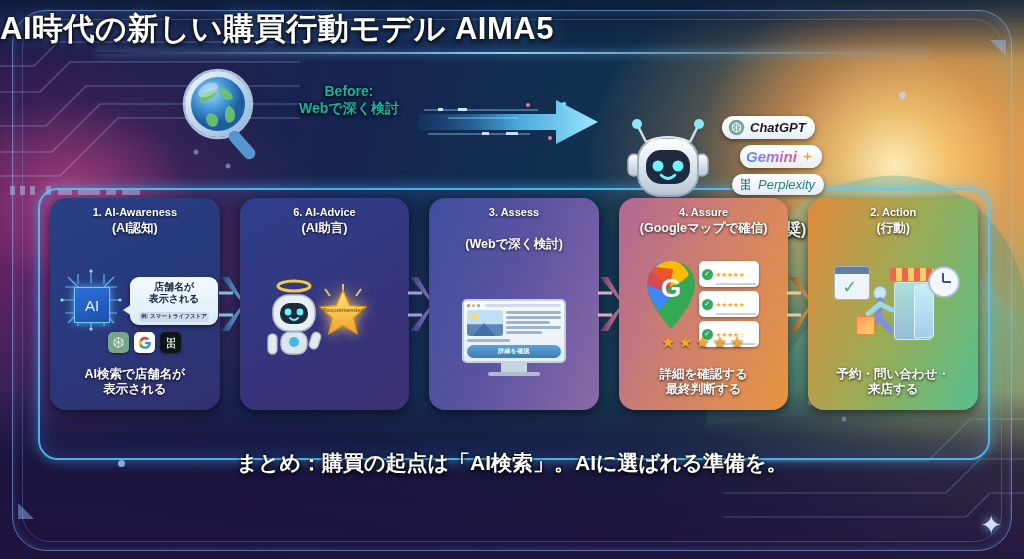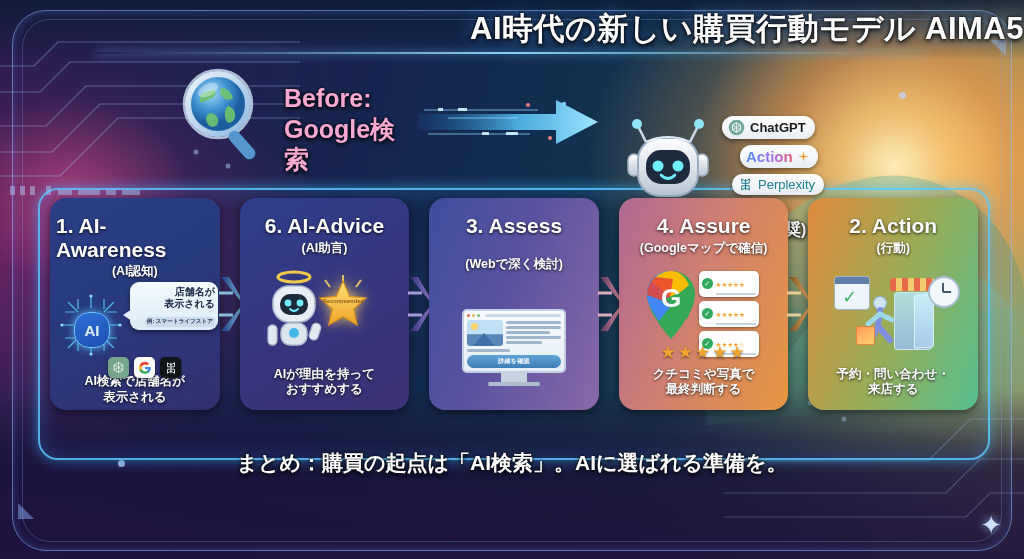--- a/index.html
+++ b/index.html
@@ -66,52 +66,52 @@
     border:1.2px solid rgba(130,170,240,.30);
     border-radius:28px;pointer-events:none;
   }
   .corner-tri{position:absolute;width:0;height:0;}
   .corner-tri.a{left:18px;bottom:40px;border-left:16px solid rgba(150,190,255,.45);border-top:16px solid transparent;}
   .corner-tri.b{right:18px;top:40px;border-right:16px solid rgba(150,190,255,.45);border-bottom:16px solid transparent;}
   .dot-node{position:absolute;width:7px;height:7px;border-radius:50%;background:rgba(190,215,255,.75);}
 
   
   .title-wrap{
-    position:absolute;left:0;top:8px;width:100%;text-align:right;z-index:6;
+    position:absolute;left:0;top:8px;width:100%;text-align:left;z-index:6;
   }
   .title{
     display:inline-block;
     font-size:31px;font-weight:bold;color:#ffffff;letter-spacing:.5px;
     text-shadow:0 0 3px #000,0 2px 5px rgba(0,0,0,.9),0 0 18px rgba(90,170,255,.55);
   }
   .title-rule{
     position:absolute;left:96px;right:96px;top:52px;height:2px;
     background:linear-gradient(90deg,rgba(80,160,255,0),rgba(150,220,255,.95),rgba(80,160,255,0));
     box-shadow:0 0 9px rgba(120,200,255,.8);
   }
 
   
   .beforeafter{position:absolute;left:0;top:58px;width:100%;height:130px;z-index:5;}
   .magnifier{
     position:absolute;left:178px;top:10px;width:92px;height:92px;
   }
   .before-label{
-    position:absolute;left:284px;top:25px;width:130px;text-align:left;
-    font-size:25px;font-weight:bold;line-height:1.22;color:#f9a8d4;
+    position:absolute;left:284px;top:25px;width:130px;text-align:center;
+    font-size:14px;font-weight:bold;line-height:1.22;color:#14b8a6;
     text-shadow:0 0 3px #000,0 2px 4px rgba(0,0,0,.9);
   }
   .tech-arrow{position:absolute;left:418px;top:38px;width:180px;height:52px;}
   .robot{position:absolute;left:620px;top:58px;width:96px;height:96px;}
   .bubbles{position:absolute;left:722px;top:58px;width:120px;}
   .bubble{
     display:flex;align-items:center;gap:5px;
     background:linear-gradient(180deg,#ffffff,#e9eef4);
     border-radius:13px;padding:3px 9px 3px 6px;margin-bottom:6px;
     box-shadow:0 2px 5px rgba(0,0,0,.45);
-    font-size:13px;font-weight:bold;width:max-content;
+    font-size:13px;font-weight:bold;width:max-content;font-style:italic;
   }
   .bubble.b1{color:#1b1b1b;}
   .bubble.b2{margin-left:18px;}
   .bubble.b3{margin-left:10px;}
   .gemini-text{
     font-size:15px;font-weight:600;
     background:linear-gradient(90deg,#4e8df5,#9b72f0,#e8566f);
     -webkit-background-clip:text;background-clip:text;color:transparent;
   }
   .perp-text{color:#20808d;font-weight:500;font-size:13px;}
@@ -143,47 +143,46 @@
   .c3{width:174px;background:linear-gradient(110deg,#3d4f9e 0%,#5a52a0 45%,#8a6aa8 100%);gap:16px;}
   .c4{width:174px;background:linear-gradient(110deg,#b06894 0%,#cf7f6f 45%,#e79640 100%);}
   .c5{width:174px;background:linear-gradient(110deg,#e08a3c 0%,#9bab55 50%,#56bf8e 100%);}
   .arrow-gap{width:22px;position:relative;}
 
   .chev{
     position:absolute;left:-1px;top:50%;transform:translateY(-50%);
     width:26px;height:62px;
   }
   .card-title{
-    font-size:21px;font-weight:bold;color:#fff;text-align:left;line-height:1.12;
+    font-size:11px;font-weight:bold;color:#fff;text-align:right;line-height:1.12;
     text-shadow:0 1px 3px rgba(0,0,0,.85);
-    margin-top:8px;
   }
   .card-sub{
     font-size:12.5px;font-weight:bold;color:#fff;text-align:center;margin-top:2px;
     text-shadow:0 1px 3px rgba(0,0,0,.85);
   }
   .card-art{
     flex:1;width:100%;position:relative;display:flex;align-items:center;justify-content:center;
     margin-top:2px;
   }
   .card-cap{
     font-size:12.5px;font-weight:bold;color:#fff;text-align:center;line-height:1.25;
     padding-bottom:6px;text-shadow:0 1px 3px rgba(0,0,0,.9);
   }
   .chip{
-    position:absolute;left:14px;top:14px;width:34px;height:34px;border-radius:15px;
+    position:absolute;left:14px;top:14px;width:34px;height:34px;border-radius:0;
     background:linear-gradient(160deg,#2e6fd8,#1f4fae);
     border:1.5px solid #6fc9ff;box-shadow:0 0 8px rgba(90,190,255,.9);
     display:flex;align-items:center;justify-content:center;
-    color:#dff2ff;font-size:15px;font-weight:bold;
+    color:#dff2ff;font-size:15px;font-weight:normal;
   }
   .speech{
-    position:absolute;left:74px;top:0;width:82px;
+    position:absolute;left:74px;top:20px;width:82px;
     background:linear-gradient(180deg,#f4fbff,#dbeaf6);
-    border-radius:9px;padding:4px 3px 3px;text-align:right;
+    border-radius:9px;padding:4px 3px 3px;text-align:center;
     box-shadow:0 2px 5px rgba(0,0,0,.5);
   }
   .speech .l1{font-size:10px;font-weight:bold;color:#12233d;line-height:1.15;}
   .speech .l2{font-size:5.6px;font-weight:bold;color:#1c3350;margin-top:2px;
     background:#ccdcec;border-radius:4px;padding:1px 2px;display:inline-block;}
   .speech:after{
     content:"";position:absolute;left:-7px;bottom:9px;
     border-top:6px solid transparent;border-bottom:6px solid transparent;
     border-right:9px solid #e4f0fa;
   }
@@ -375,21 +374,21 @@
         <path d="M50 38c5 1 8 6 7 11-1 4-5 7-8 5-3-3-3-13 1-16z"></path>
       </g>
       <circle cx="40" cy="36" r="30" fill="none" stroke="url(#rim)" stroke-width="6"></circle>
       <circle cx="40" cy="36" r="34" fill="none" stroke="#cfe4f6" stroke-width="2.5" opacity=".8"></circle>
       <rect x="58" y="60" width="12" height="34" rx="6" transform="rotate(-42 64 77)" fill="#5596cf"></rect>
       <ellipse cx="30" cy="22" rx="11" ry="6" fill="#ffffff" opacity=".35" transform="rotate(-28 30 22)"></ellipse>
     </svg>
 
     <div class="before-label">
       <div>Before:</div>
-      <div>Google検索</div>
+      <div>Webで深く検討</div>
     </div>
 
     <svg class="tech-arrow" viewBox="0 0 180 52">
       <defs>
         <linearGradient id="ar" x1="0" y1="0" x2="1" y2="0">
           <stop offset="0%" stop-color="#1a5ea8" stop-opacity=".15"></stop>
           <stop offset="55%" stop-color="#57c8ff" stop-opacity=".8"></stop>
           <stop offset="100%" stop-color="#9fe6ff" stop-opacity="1"></stop>
         </linearGradient>
       </defs>
@@ -436,21 +435,21 @@
     <div class="bubbles">
       <div class="bubble b1">
         <svg width="17" height="17" viewBox="0 0 24 24">
           <circle cx="12" cy="12" r="11" fill="#74aa9c"></circle>
           <path d="M12 5.5 L17.5 8.7 v6.6 L12 18.5 L6.5 15.3 V8.7 Z" fill="none" stroke="#fff" stroke-width="1.4"></path>
           <path d="M12 5.5 v13 M6.5 8.7 L17.5 15.3 M17.5 8.7 L6.5 15.3" stroke="#fff" stroke-width="1.2" opacity=".85"></path>
         </svg>
         <span>ChatGPT</span>
       </div>
       <div class="bubble b2">
-        <span class="gemini-text">Action</span>
+        <span class="gemini-text">Gemini</span>
         <svg width="11" height="11" viewBox="0 0 24 24">
           <path d="M12 1 L14 10 L23 12 L14 14 L12 23 L10 14 L1 12 L10 10 Z" fill="#e8a33d"></path>
         </svg>
       </div>
       <div class="bubble b3">
         <svg width="15" height="15" viewBox="0 0 24 24">
           <g stroke="#20808d" stroke-width="1.6" fill="none">
             <path d="M12 3 v18"></path>
               <path d="M12 7 L6 3 v7 h12 V3 L12 7"></path>
               <path d="M6 14 h12"></path>
@@ -568,24 +567,20 @@
             <g stroke="#ffd96a" stroke-width="2" opacity=".85">
               <path d="M10 6 L15 13"></path>
                 <path d="M28 1 L28 8"></path>
                 <path d="M46 6 L41 13"></path>
             </g>
             <path d="M28 7 L34.6 22.4 L51 24 L38.6 35 L42.2 51 L28 42.6 L13.8 51 L17.4 35 L5 24 L21.4 22.4 Z" fill="url(#sg)" stroke="#d9901c" stroke-width="1.2"></path>
           </svg>
           <div class="star-label">Recommended</div>
         </div>
       </div>
-      <div class="card-cap">
-        <div>AIが理由を持って</div>
-        <div>おすすめする</div>
-      </div>
     </div>
 
     <div class="arrow-gap">
       <svg class="chev" viewBox="0 0 26 62">
         <defs>
             <linearGradient id="cg2" x1="0" y1="0" x2="1" y2="0">
               <stop offset="0%" stop-color="#2b2f6e"></stop>
               <stop offset="100%" stop-color="#b79aff"></stop>
             </linearGradient>
           </defs>
@@ -671,21 +666,21 @@
               <span class="rev-body">
                 <span class="rev-stars">★★★★☆</span>
                 <span class="rev-line" style="display:block"></span>
               </span>
             </div>
           </div>
           <div class="bigstars">★★★★★</div>
         </div>
       </div>
       <div class="card-cap">
-        <div>クチコミや写真で</div>
+        <div>詳細を確認する</div>
         <div>最終判断する</div>
       </div>
     </div>
 
     <div class="arrow-gap">
       <svg class="chev" viewBox="0 0 26 62">
         <defs>
             <linearGradient id="cg4" x1="0" y1="0" x2="1" y2="0">
               <stop offset="0%" stop-color="#7a4a1e"></stop>
               <stop offset="100%" stop-color="#ffc070"></stop>

